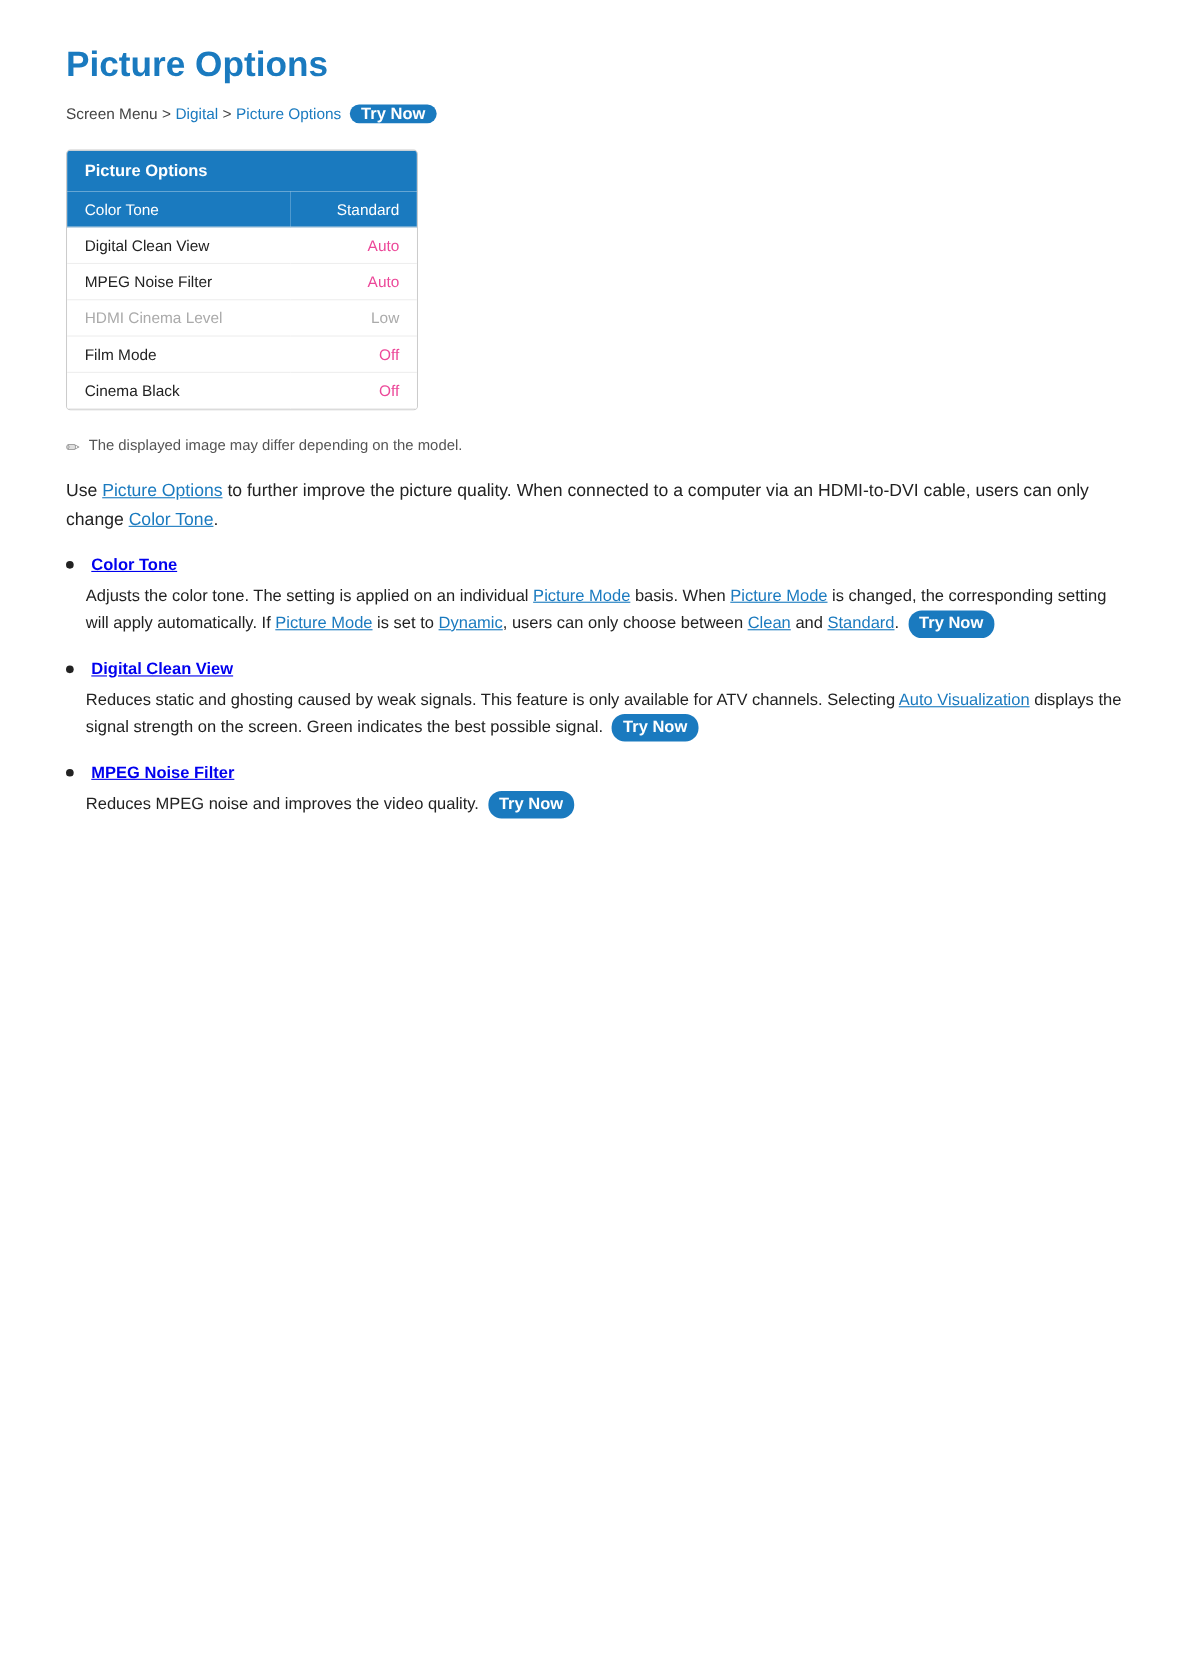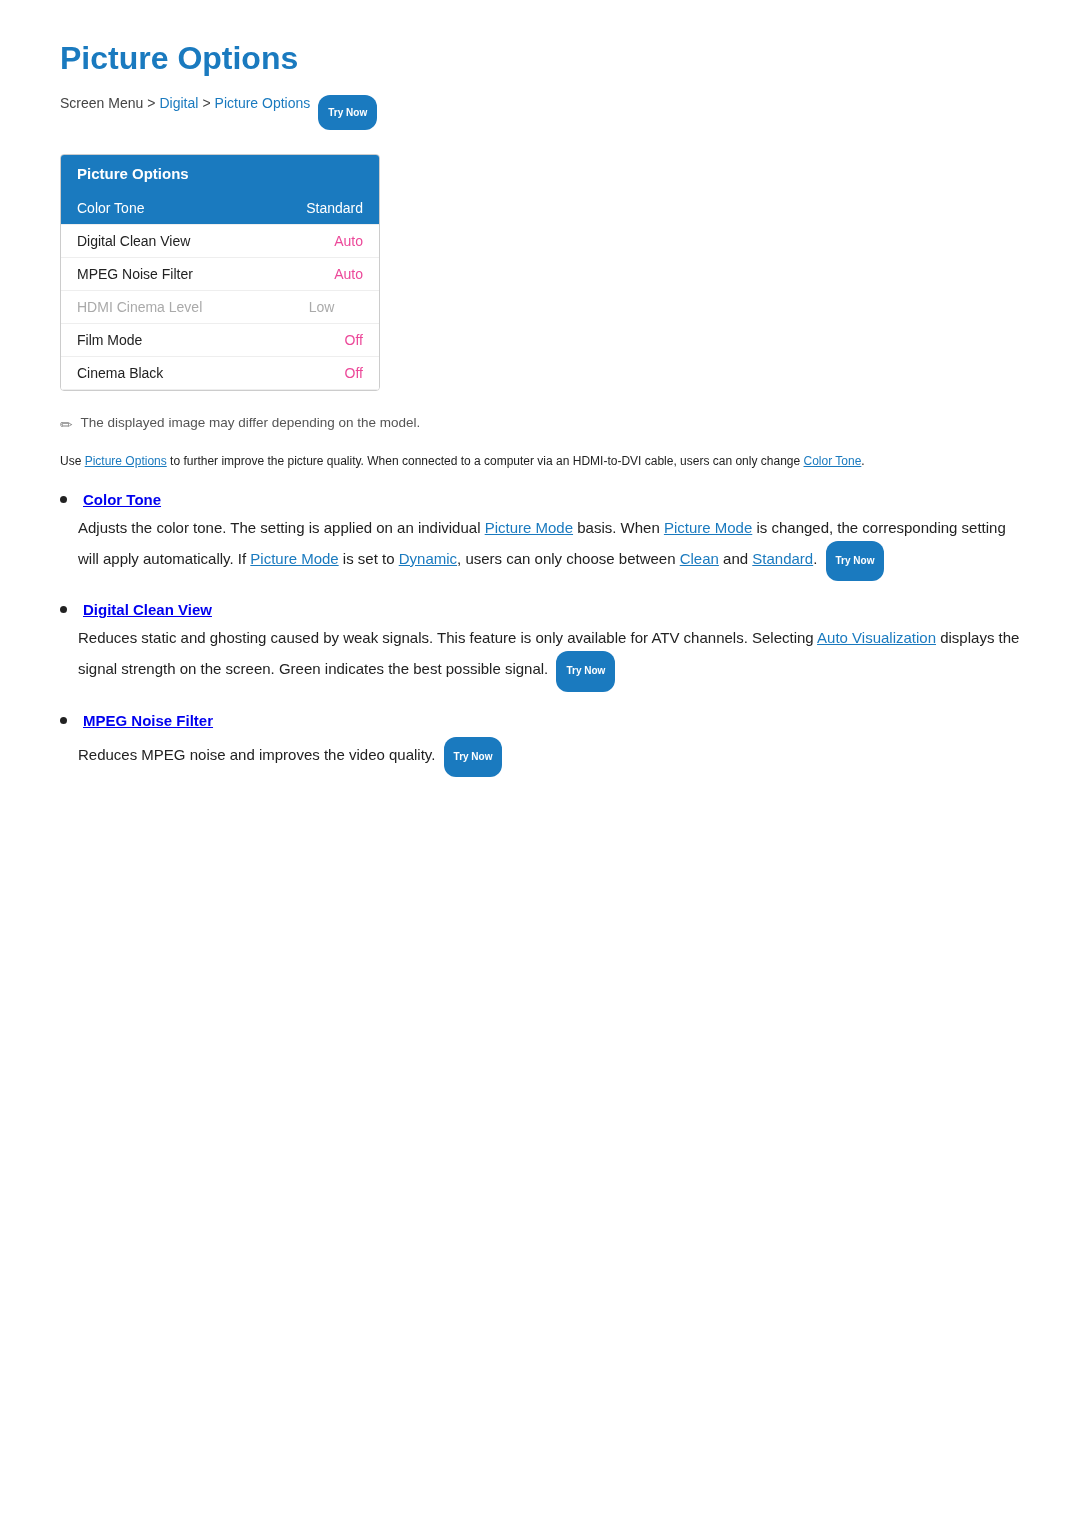--- a/index.html
+++ b/index.html
@@ -26,22 +26,22 @@
       gap: 4px;
       flex-wrap: wrap;
     }
     .breadcrumb a { color: #1a7abf; text-decoration: none; }
     .breadcrumb .separator { color: #444; }
     .try-now-badge {
       display: inline-block;
       background: #1a7abf;
       color: #fff;
       border-radius: 12px;
-      padding: 12px 10px;
-      font-size: 10px;
+      padding: 0 10px;
+      font-size: 15px;
       font-weight: bold;
       margin-left: 4px;
     }
     .picture-options-box {
       border: 1px solid #ccc;
       border-radius: 4px;
       width: 320px;
       margin-bottom: 24px;
       overflow: hidden;
     }
@@ -77,38 +77,37 @@
     .picture-options-box table td.value {
       text-align: right;
       color: #ec4899;
       font-weight: normal;
     }
     .picture-options-box table tr.active-row td.value {
       color: #fff;
     }
     .picture-options-box table tr.disabled-row td.value {
       color: #aaa;
-      text-align: center;
     }
     .note-row {
       display: flex;
       align-items: flex-start;
       gap: 8px;
       margin-bottom: 18px;
       color: #555;
       font-size: 13.5px;
     }
     .pencil-icon {
       color: #888;
       font-size: 15px;
       margin-top: 1px;
       flex-shrink: 0;
     }
     .body-text {
-      font-size: 12px;
+      font-size: 16px;
       color: #222;
       margin-bottom: 20px;
       line-height: 1.6;
     }
     .body-text a, .body-text span.link { color: #1a7abf; }
     .section-list {
       list-style: none;
       padding: 0;
     }
     .section-list li {

